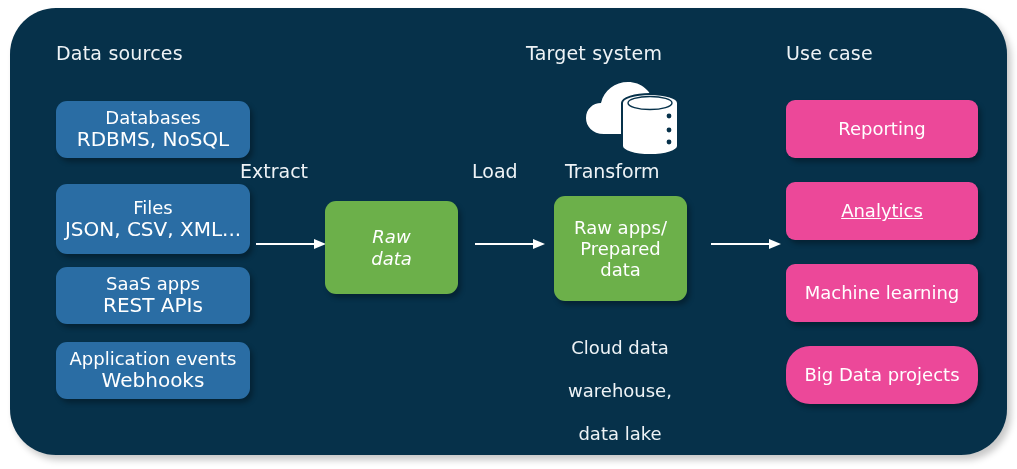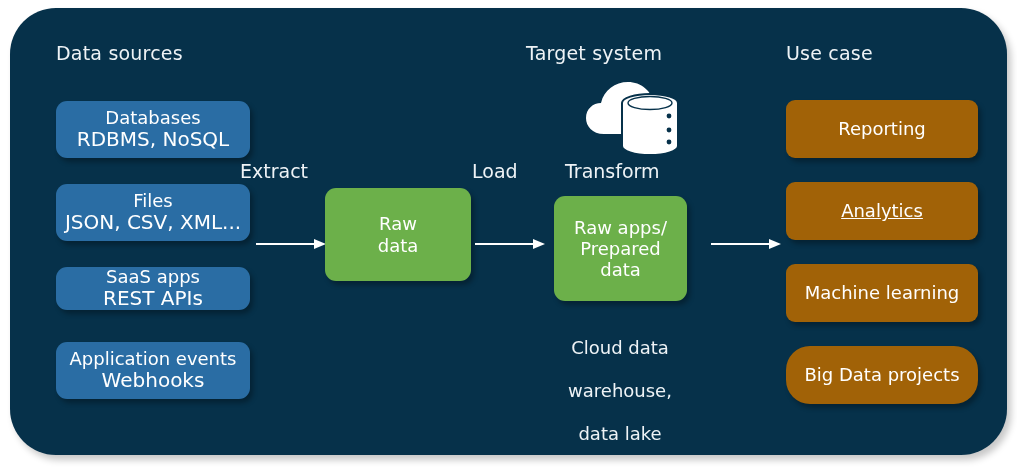--- a/index.html
+++ b/index.html
@@ -61,21 +61,21 @@
   }
   .src .l1 { font-size: 18px; }
   .src .l2 { font-size: 20px; }
 
   .stage {
     background: #6cb04a;
     font-size: 18px;
   }
 
   .use {
-    background: #a16207;
+    background: #ec4899;
     font-size: 18px;
     left: 776px;
     width: 192px;
     height: 58px;
     border-radius: 9px;
   }
 
   
   .flow-label {
     position: absolute;
@@ -110,45 +110,45 @@
 
   <div class="col-title" style="left:516px; top:34px; width:184px;">Target system</div>
 
   <div class="col-title" style="left:776px; top:34px; width:192px;">Use case</div>
 
   <div class="node src" style="top:93px; height:57px;">
     <span class="l1">Databases</span>
     <span class="l2">RDBMS, NoSQL</span>
   </div>
 
-  <div class="node src" style="top:176px; height:57px;">
+  <div class="node src" style="top:176px; height:70px;">
     <span class="l1">Files</span>
     <span class="l2">JSON, CSV, XML...</span>
   </div>
 
-  <div class="node src" style="top:259px; height:43px;">
+  <div class="node src" style="top:259px; height:57px;">
     <span class="l1">SaaS apps</span>
     <span class="l2">REST APIs</span>
   </div>
 
   <div class="node src" style="top:334px; height:57px;">
     <span class="l1">Application events</span>
     <span class="l2">Webhooks</span>
   </div>
 
   <div class="flow-label" style="left:230px; top:152px;">Extract</div>
 
   <div class="arrow" style="left:246px; top:228px;">
     <svg width="72" height="14" viewBox="0 0 72 14">
       <line x1="0" y1="7" x2="60" y2="7" stroke="#ffffff" stroke-width="2"></line>
       <polygon points="58,2 70,7 58,12" fill="#ffffff"></polygon>
     </svg>
   </div>
 
-  <div class="node stage" style="left:315px; top:180px; width:146px; height:93px;">
+  <div class="node stage" style="left:315px; top:193px; width:133px; height:93px;font-style:italic;">
     <span class="l1">Raw</span>
     <span class="l2">data</span>
   </div>
 
   <div class="flow-label" style="left:462px; top:152px;">Load</div>
 
   <div class="arrow" style="left:465px; top:228px;">
     <svg width="72" height="14" viewBox="0 0 72 14">
       <line x1="0" y1="7" x2="60" y2="7" stroke="#ffffff" stroke-width="2"></line>
       <polygon points="58,2 70,7 58,12" fill="#ffffff"></polygon>

